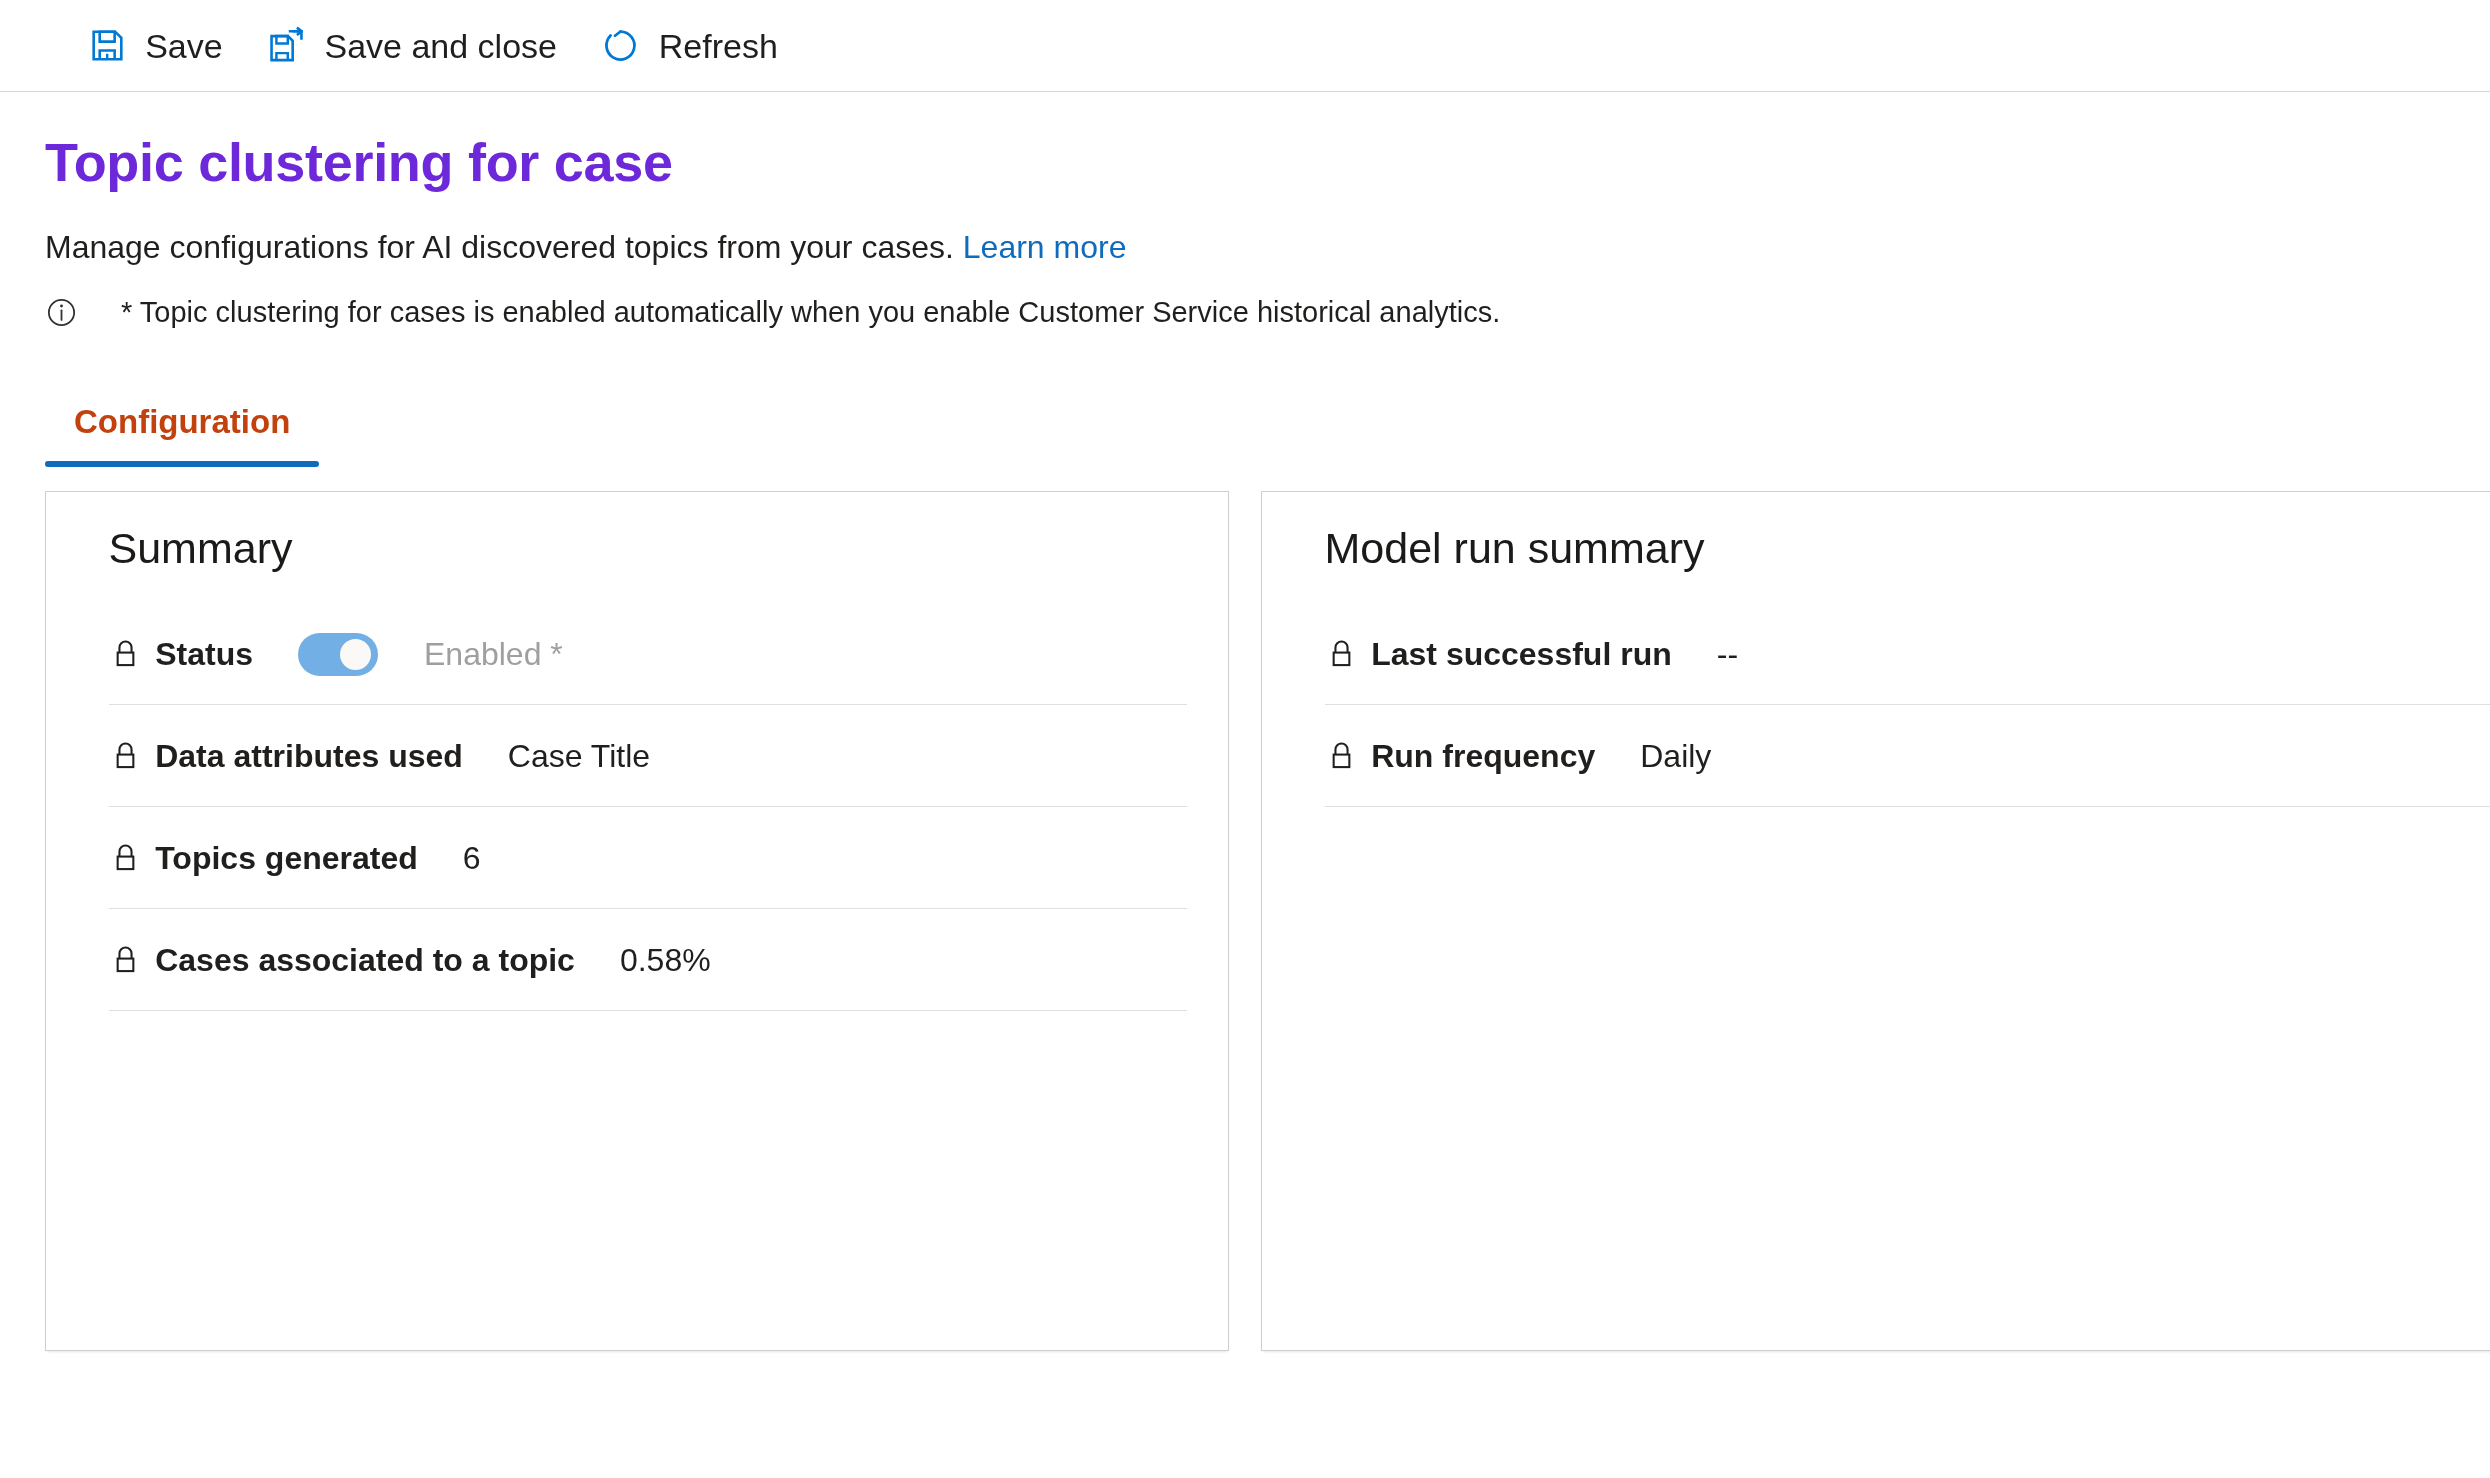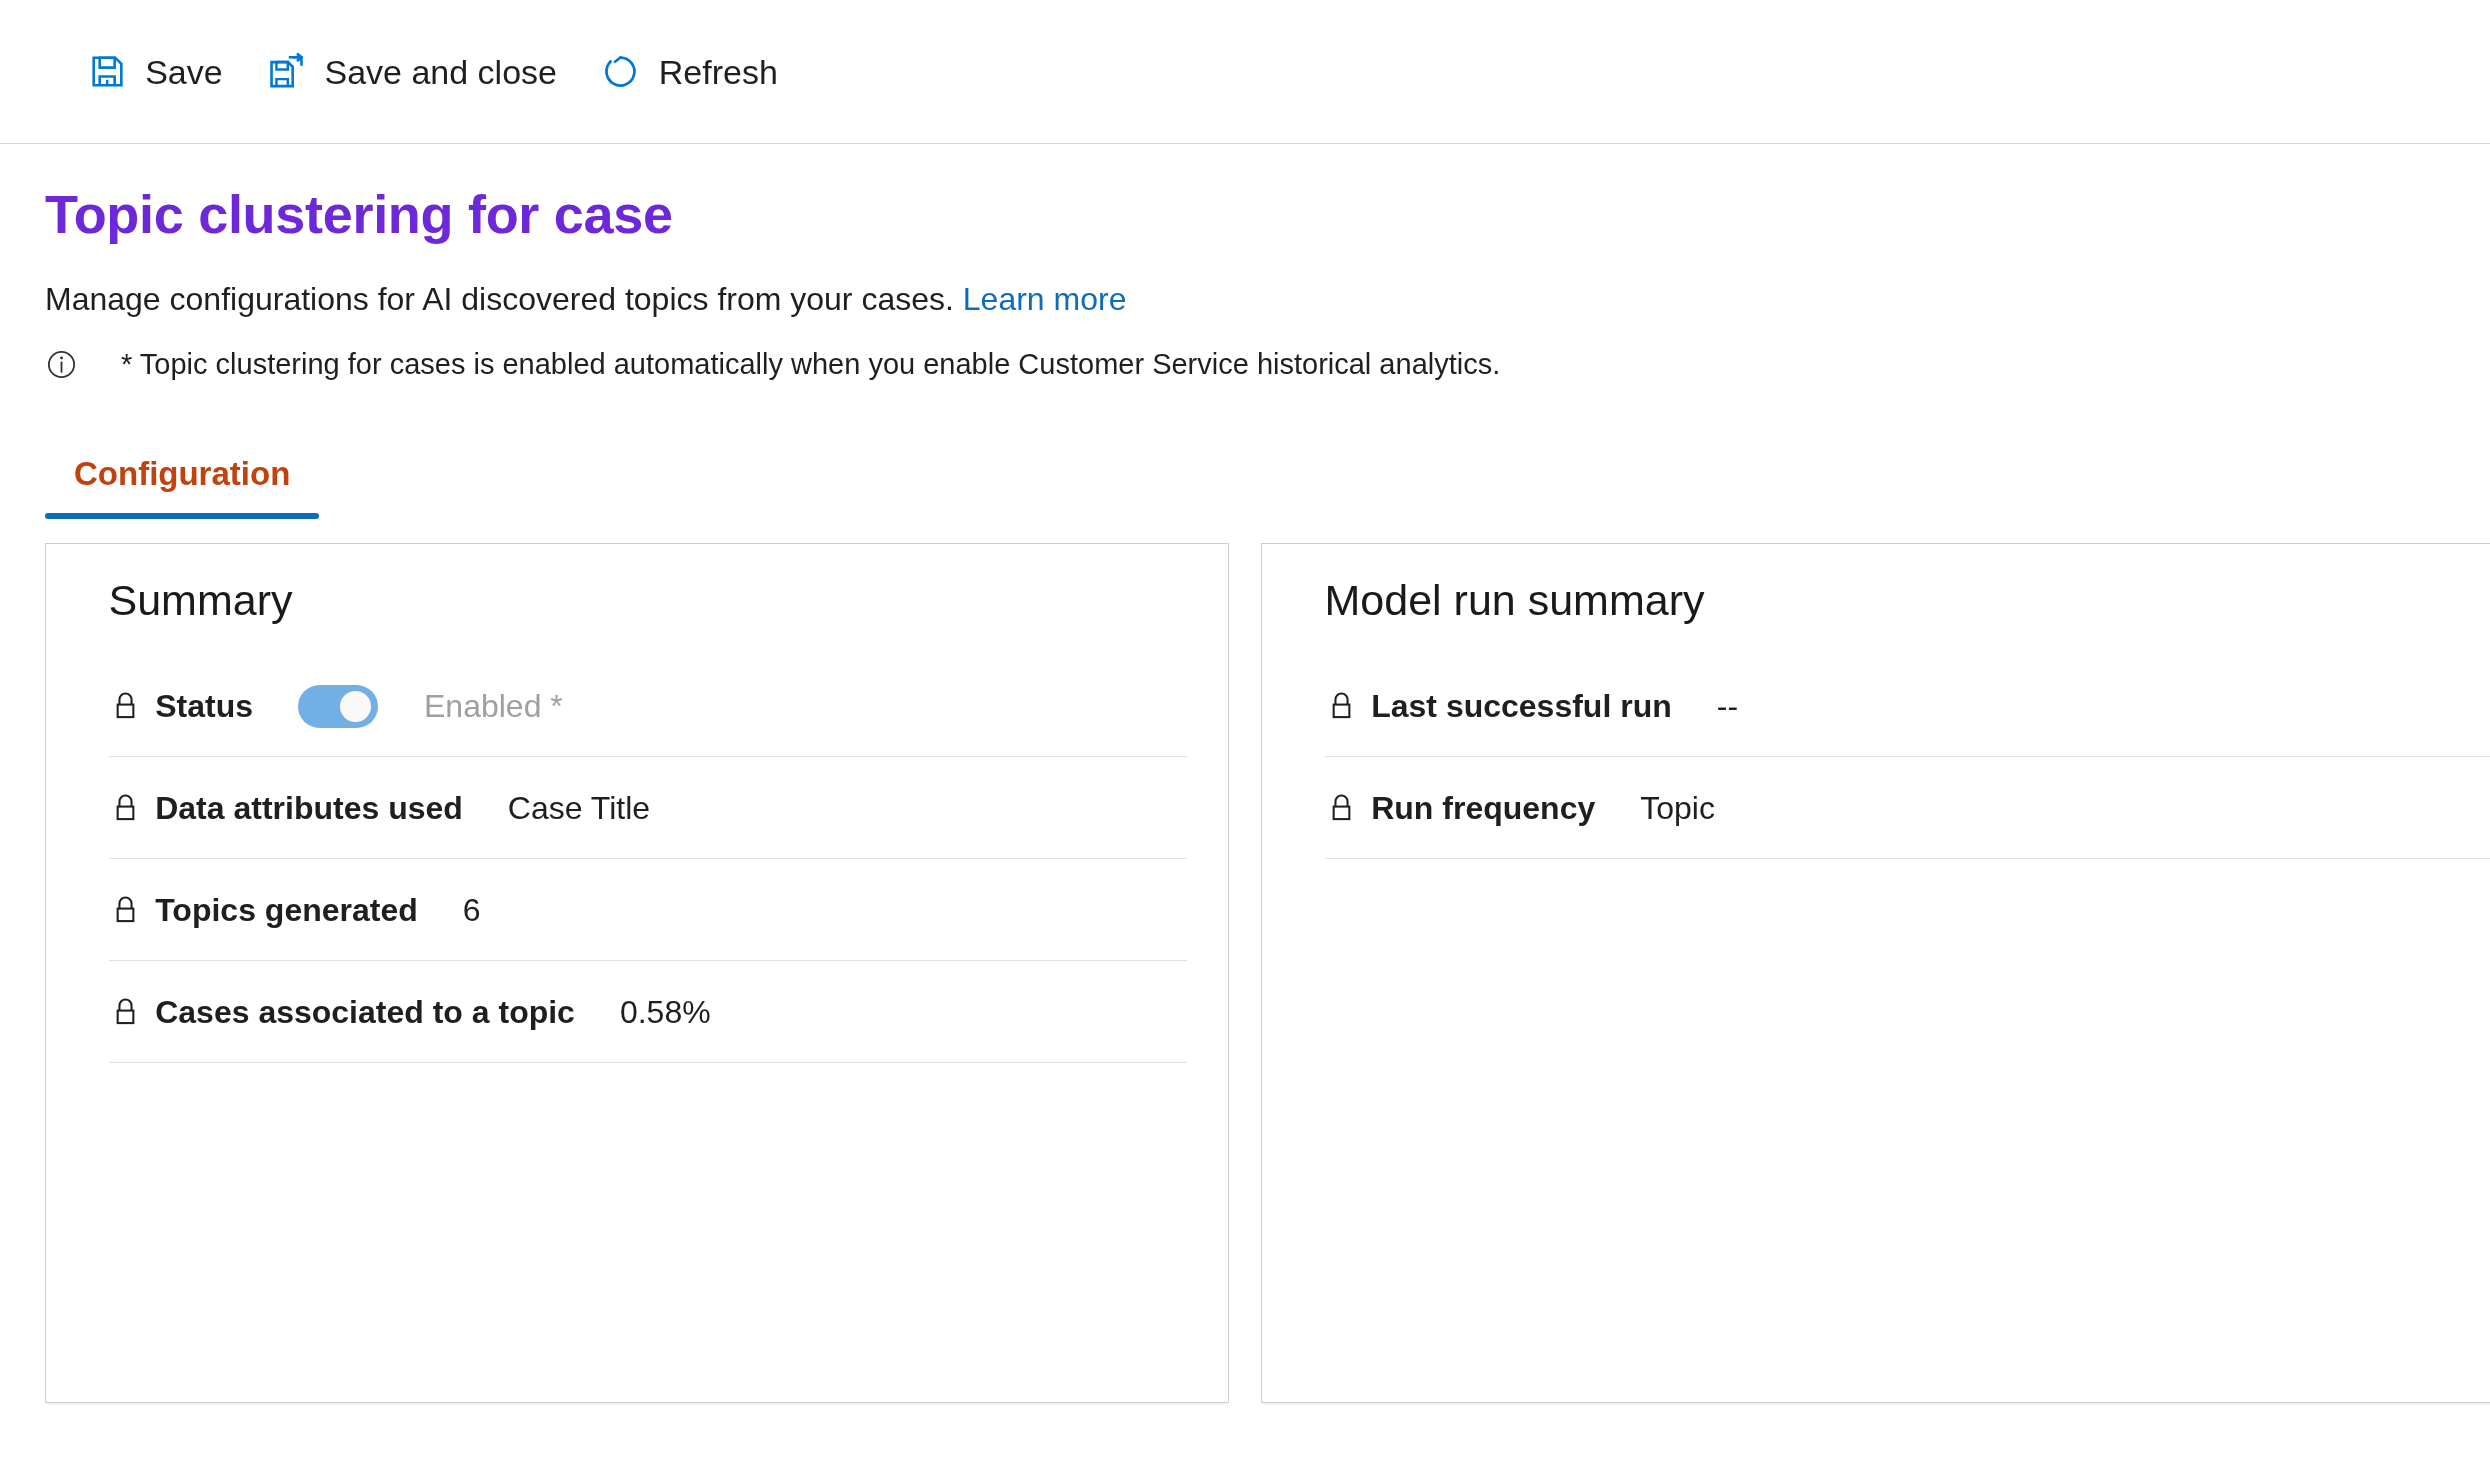--- a/index.html
+++ b/index.html
@@ -11,21 +11,21 @@
   body {
     width: 2491px;
     height: 1478px;
     font-family: "Liberation Sans", sans-serif;
     color: #201f1e;
     overflow: hidden;
   }
 
   
   .command-bar {
-    height: 144px;
+    height: 92px;
     border-bottom: 1px solid #d6d6d6;
     display: flex;
     align-items: center;
     padding-left: 65px;
     gap: 0;
   }
   .cmd-button {
     display: flex;
     align-items: center;
     gap: 17.6px;
@@ -343,19 +343,19 @@
       </div>
 
       <div class="field-row">
         <span class="lock-icon">
           <svg width="29" height="33" viewBox="0 0 20 24" fill="none">
             <path d="M5.6 10.4V7.0a4.4 4.4 0 0 1 8.8 0v3.4" stroke="#201f1e" stroke-width="1.5"></path>
             <rect x="4.3" y="10.6" width="11.4" height="9.1" stroke="#201f1e" stroke-width="1.5"></rect>
           </svg>
         </span>
         <span class="field-label">Run frequency</span>
-        <span class="field-value">Topic</span>
+        <span class="field-value">Daily</span>
       </div>
     </div>
 
   </div>
 </div>
 
 
 </body></html>

